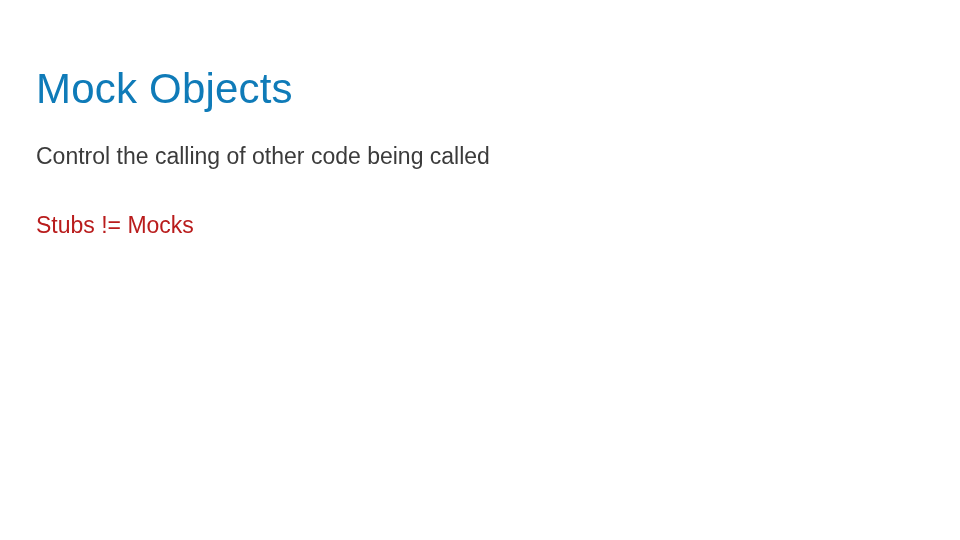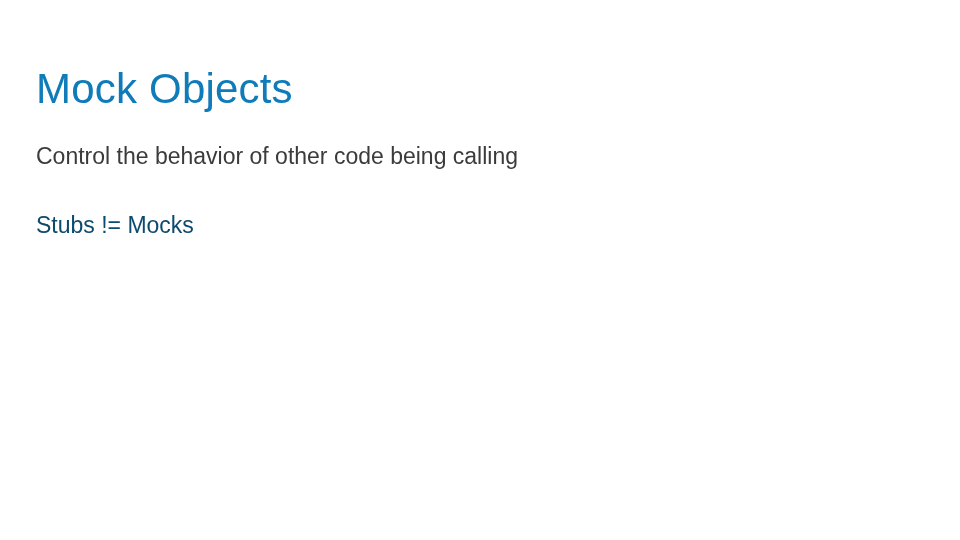--- a/index.html
+++ b/index.html
@@ -30,24 +30,24 @@
   }
   .bullet {
     font-size: 23px;
     line-height: 1.25;
     color: #3b3b3b;
     margin: 0 0 40px 0;
     font-weight: 300;
     max-width: 880px;
   }
   .accent {
-    color: #0c4a6e;
+    color: #b91c1c;
   }
 </style>
 </head>
 <body>
 
 <div class="slide">
   <h1 class="title">Mock Objects</h1>
 
-  <p class="bullet">Control the behavior of other code being calling</p>
+  <p class="bullet">Control the calling of other code being called</p>
   <p class="bullet accent">Stubs != Mocks</p>
 </div>
 
 </body></html>

